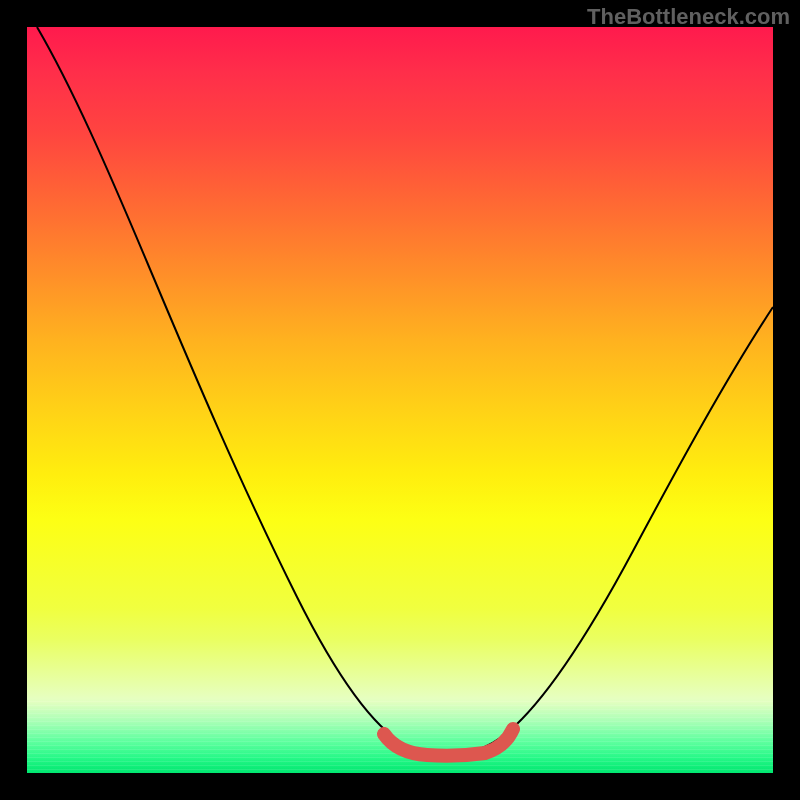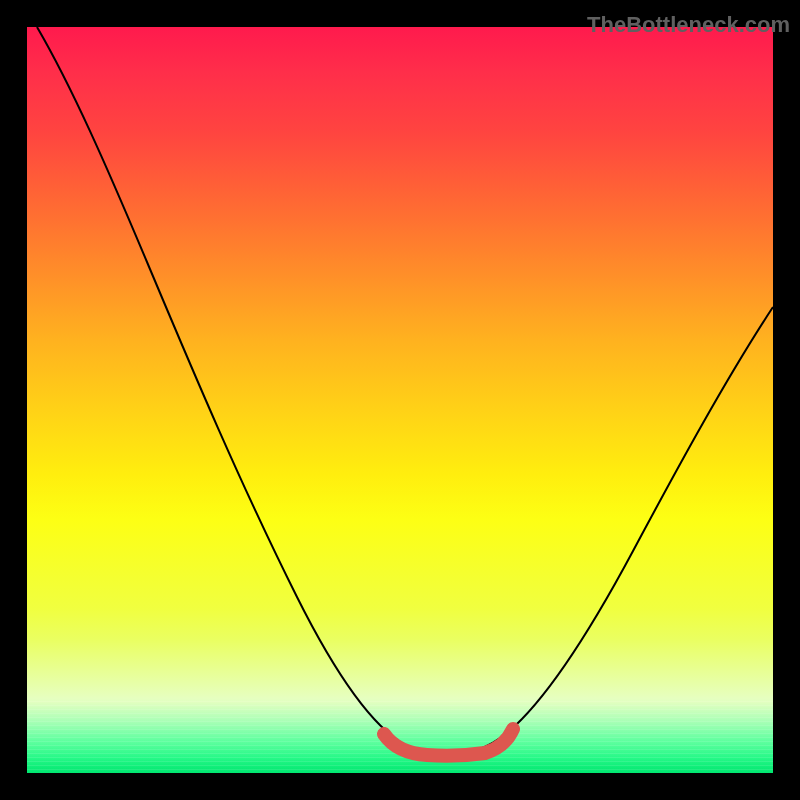--- a/index.html
+++ b/index.html
@@ -3,21 +3,21 @@
   <meta charset="utf-8">
   <style>
     * { margin:0; padding:0; box-sizing:border-box; }
     body {
       width:800px; height:800px;
       background:#000;
       font-family: Arial, Helvetica, sans-serif;
       position:relative; overflow:hidden;
     }
     .watermark {
-      position:absolute; top:12px; right:10px;
+      position:absolute; top:4px; right:10px;
       color:#606060; font-size:22px; font-weight:600;
       z-index:10;
     }
     
     .plot {
       position:absolute;
       left:27px; top:27px;
       width:746px; height:746px;
       overflow:hidden;
     }

